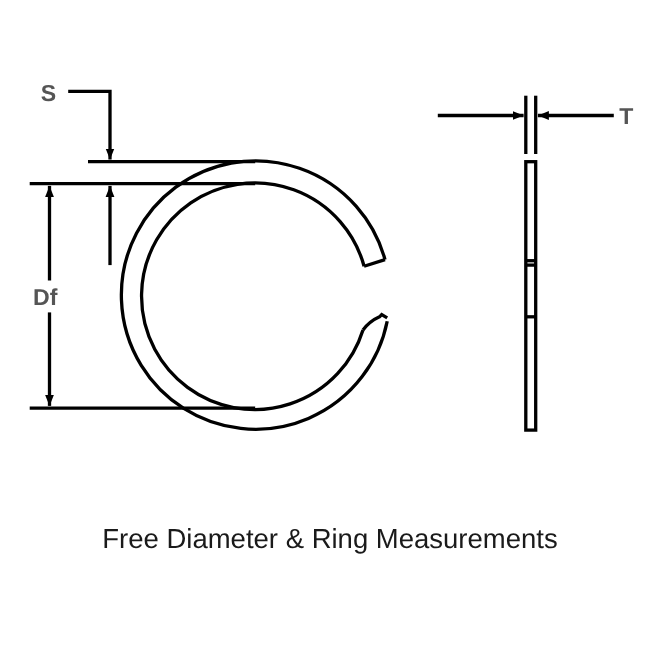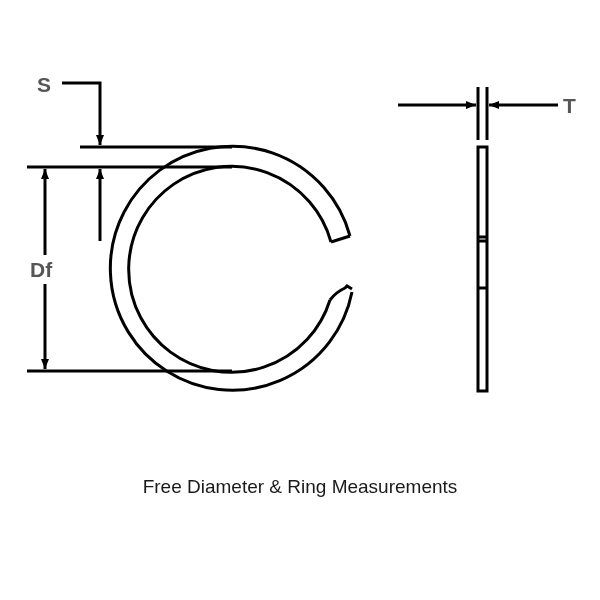--- a/index.html
+++ b/index.html
@@ -1,21 +1,21 @@
 <!DOCTYPE html>
 <html><head>
   <meta charset="utf-8">
   <style>
     html, body { margin: 0; padding: 0; background: #ffffff; }
     body { width: 600px; height: 600px; position: relative; overflow: hidden; }
     #diagram { position: absolute; left: 0; top: 0; width: 600px; height: 600px; }
     .lbl { font-family: "Liberation Sans", sans-serif; font-weight: bold; font-size: 21px; fill: #555555; }
     .caption {
       position: absolute; left: 0; width: 600px; top: 476px; text-align: center;
-      font-family: "Liberation Sans", sans-serif; font-size: 19px; color: #1a1a1a;
+      font-family: "Liberation Sans", sans-serif; font-size: 25px; color: #1a1a1a;
     }
   </style>
 </head>
 <body>
 
 <svg id="diagram" viewBox="0 0 600 600" xmlns="http://www.w3.org/2000/svg">
   <defs>
     <marker id="arr" viewBox="0 0 10 10" refX="10" refY="5" markerWidth="10" markerHeight="10" markerUnits="userSpaceOnUse" orient="auto">
       <path d="M0,1 L10,5 L0,9 z" fill="#000"></path>
     </marker>

